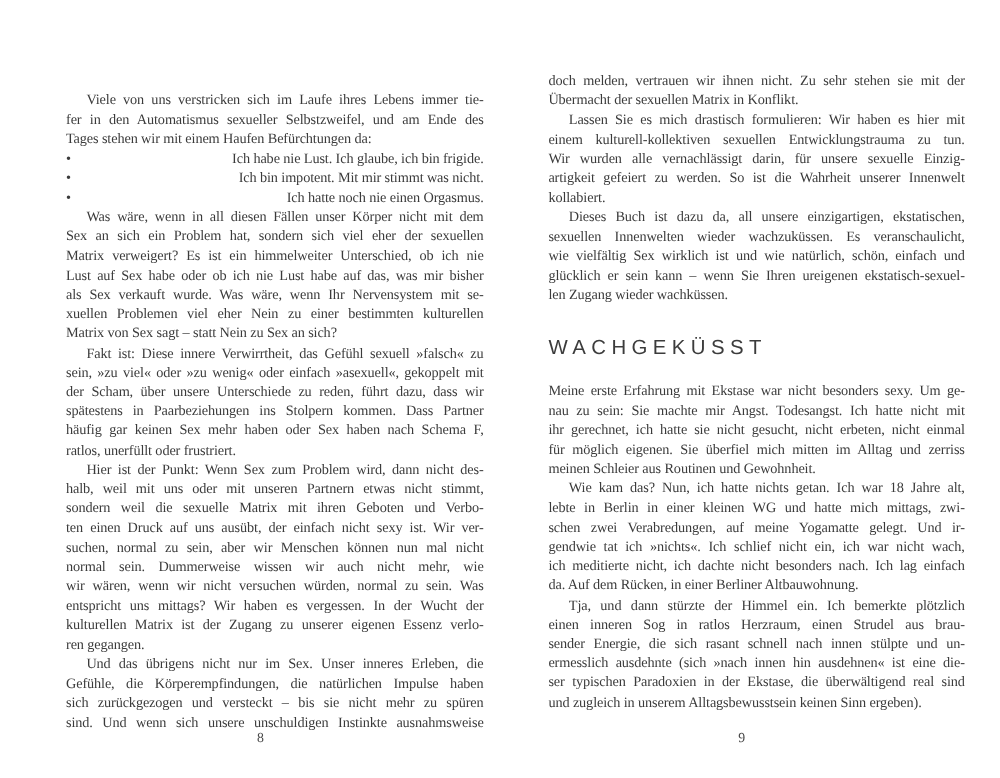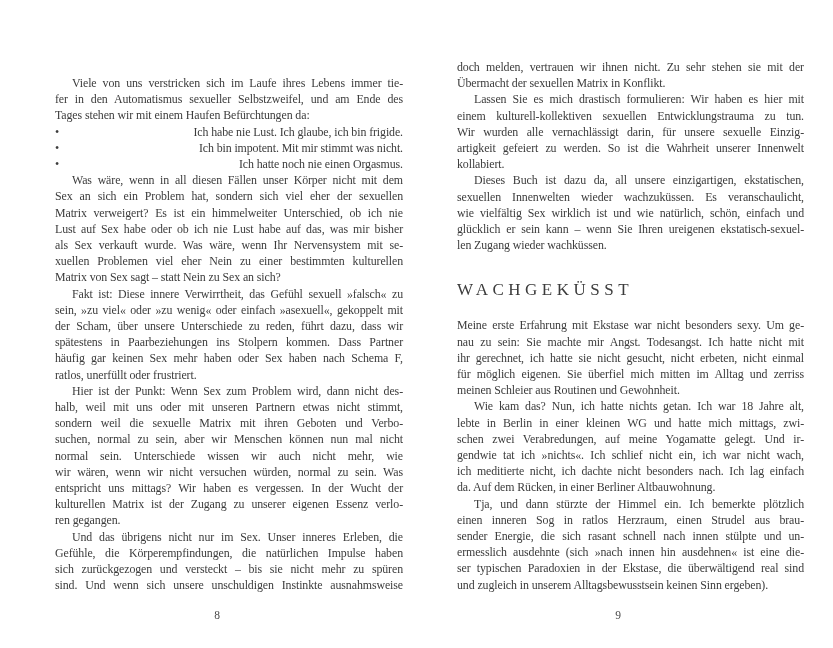--- a/index.html
+++ b/index.html
@@ -22,21 +22,21 @@
   }
   .line { text-align: justify; text-align-last: justify; }
   .line.end { text-align-last: left; }
   .line.indent { padding-left: 17px; }
 
   .bullet-row { display: flex; }
   .bullet-glyph { flex: 0 0 17px; width: 17px; }
   .bullet-text { flex: 1; text-align: right; }
 
   .chapter-heading {
-    font-family: Liberation Serif, serif;
+    font-family: Liberation Sans, sans-serif;
     font-weight: 400;
     font-size: 17px;
     letter-spacing: 4.5px;
     line-height: 22px;
     color: #3c3c3c;
     margin-top: 26px;
     margin-bottom: 16px;
   }
 
   .pagenum {
@@ -88,22 +88,23 @@
         <div class="line">sein, »zu viel« oder »zu wenig« oder einfach »asexuell«, gekoppelt mit</div>
         <div class="line">der Scham, über unsere Unterschiede zu reden, führt dazu, dass wir</div>
         <div class="line">spätestens in Paarbeziehungen ins Stolpern kommen. Dass Partner</div>
         <div class="line">häufig gar keinen Sex mehr haben oder Sex haben nach Schema F,</div>
         <div class="line end">ratlos, unerfüllt oder frustriert.</div>
       </div>
       <div class="para">
         <div class="line indent">Hier ist der Punkt: Wenn Sex zum Problem wird, dann nicht des-</div>
         <div class="line">halb, weil mit uns oder mit unseren Partnern etwas nicht stimmt,</div>
         <div class="line">sondern weil die sexuelle Matrix mit ihren Geboten und Verbo-</div>
+        <div class="line">ten einen Druck auf uns ausübt, der einfach nicht sexy ist. Wir ver-</div>
         <div class="line">suchen, normal zu sein, aber wir Menschen können nun mal nicht</div>
-        <div class="line">normal sein. Unterschiede wissen wir auch nicht mehr, wie</div>
+        <div class="line">normal sein. Dummerweise wissen wir auch nicht mehr, wie</div>
         <div class="line">wir wären, wenn wir nicht versuchen würden, normal zu sein. Was</div>
         <div class="line">entspricht uns mittags? Wir haben es vergessen. In der Wucht der</div>
         <div class="line">kulturellen Matrix ist der Zugang zu unserer eigenen Essenz verlo-</div>
         <div class="line end">ren gegangen.</div>
       </div>
       <div class="para">
         <div class="line indent">Und das übrigens nicht nur im Sex. Unser inneres Erleben, die</div>
         <div class="line">Gefühle, die Körperempfindungen, die natürlichen Impulse haben</div>
         <div class="line">sich zurückgezogen und versteckt – bis sie nicht mehr zu spüren</div>
         <div class="line">sind. Und wenn sich unsere unschuldigen Instinkte ausnahmsweise</div>

